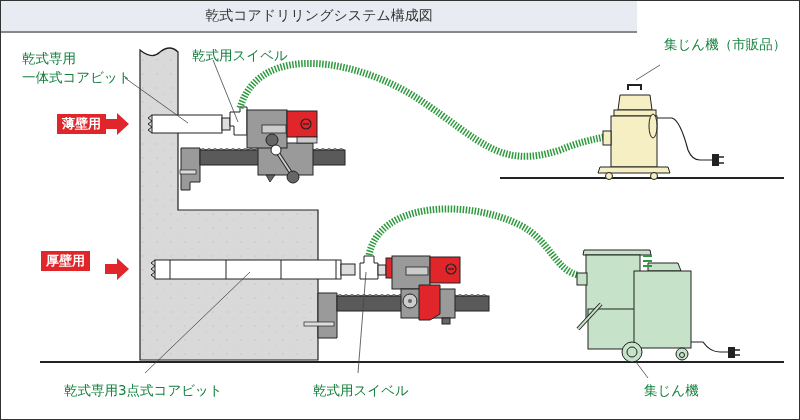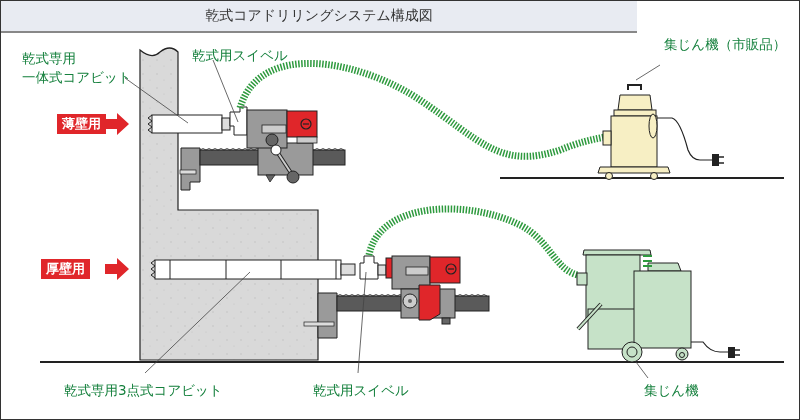--- a/index.html
+++ b/index.html
@@ -145,16 +145,16 @@
   <line x1="145" y1="373" x2="250" y2="272" stroke="#444" stroke-width="0.8"></line>
   <line x1="358" y1="373" x2="366" y2="272" stroke="#444" stroke-width="0.8"></line>
   <line x1="648" y1="378" x2="636" y2="362" stroke="#444" stroke-width="0.8"></line>
 </svg>
 
 <div class="lbl" style="left:22px;top:50px;">乾式専用</div>
 <div class="lbl" style="left:22px;top:69px;">一体式コアビット</div>
 <div class="lbl" style="left:192px;top:47px;">乾式用スイベル</div>
 <div class="lbl" style="left:664px;top:36px;text-align:center;">集じん機（市販品）</div>
 <div class="badge" style="left:41px;top:114px;margin-left:16px;">薄壁用</div>
-<div class="badge" style="left:41px;top:259px;">厚壁用</div>
+<div class="badge" style="left:41px;top:251px;">厚壁用</div>
 <div class="lbl" style="left:64px;top:382px;">乾式専用3点式コアビット</div>
 <div class="lbl" style="left:313px;top:382px;">乾式用スイベル</div>
 <div class="lbl" style="left:644px;top:382px;">集じん機</div>
 
 </body></html>

